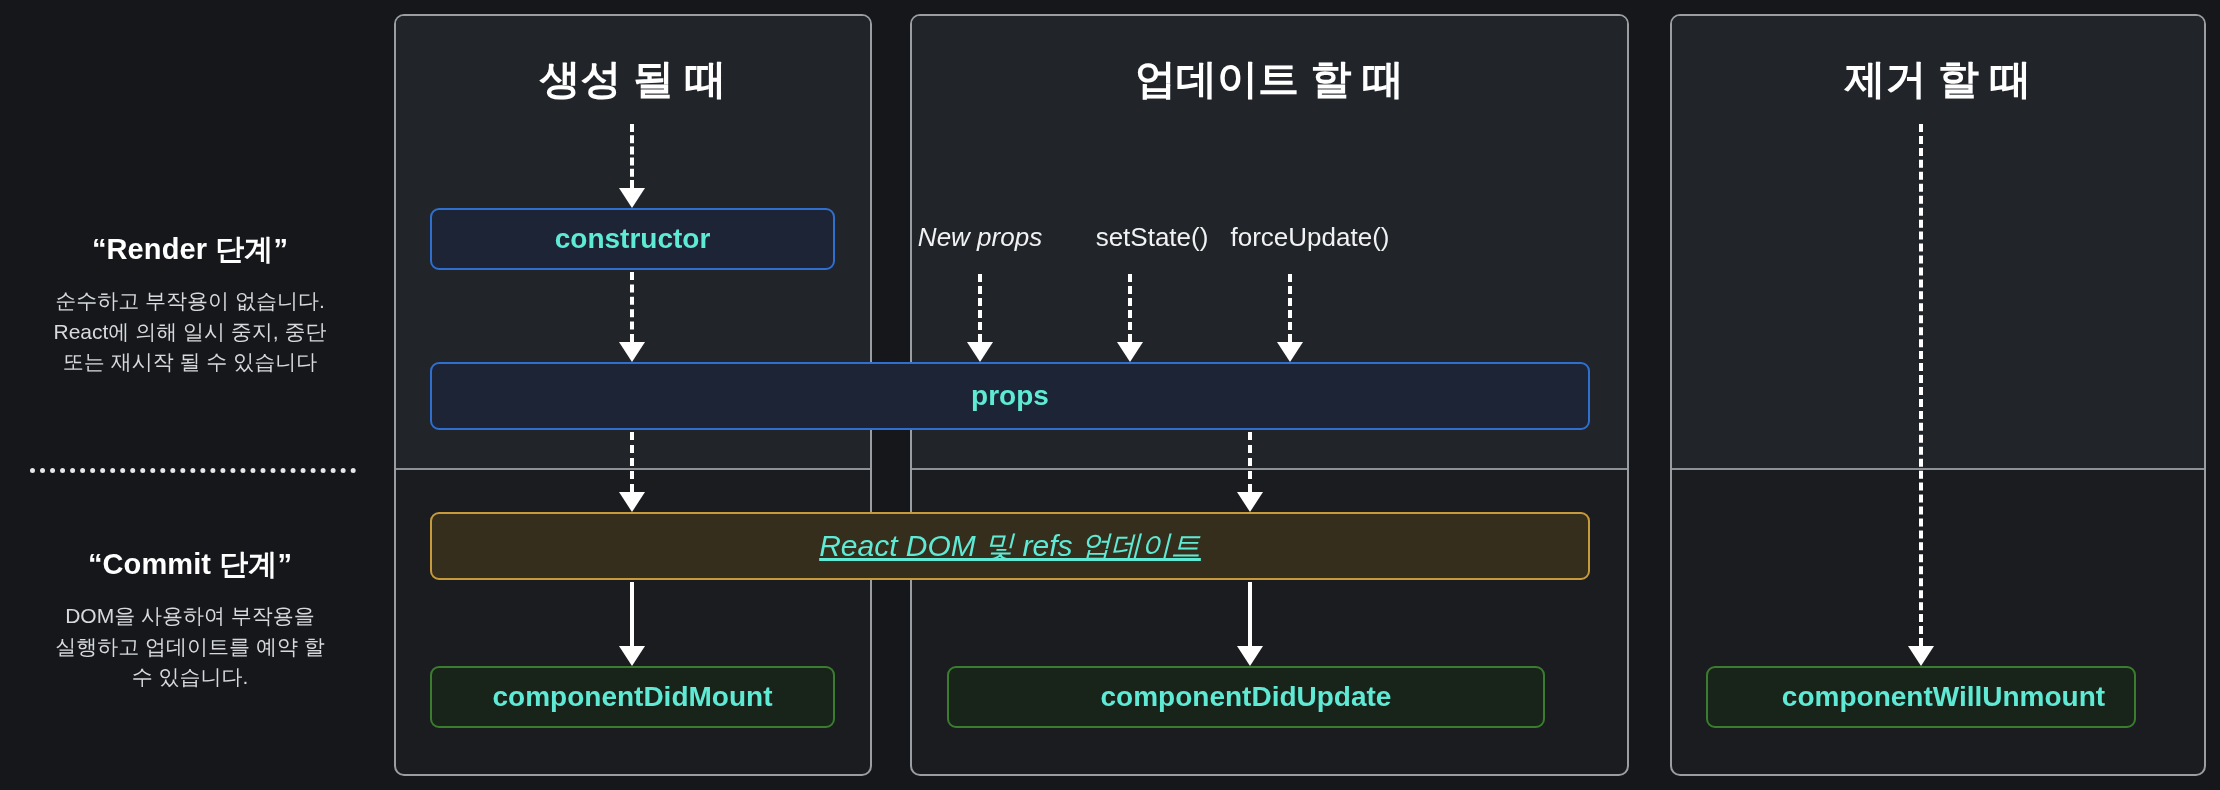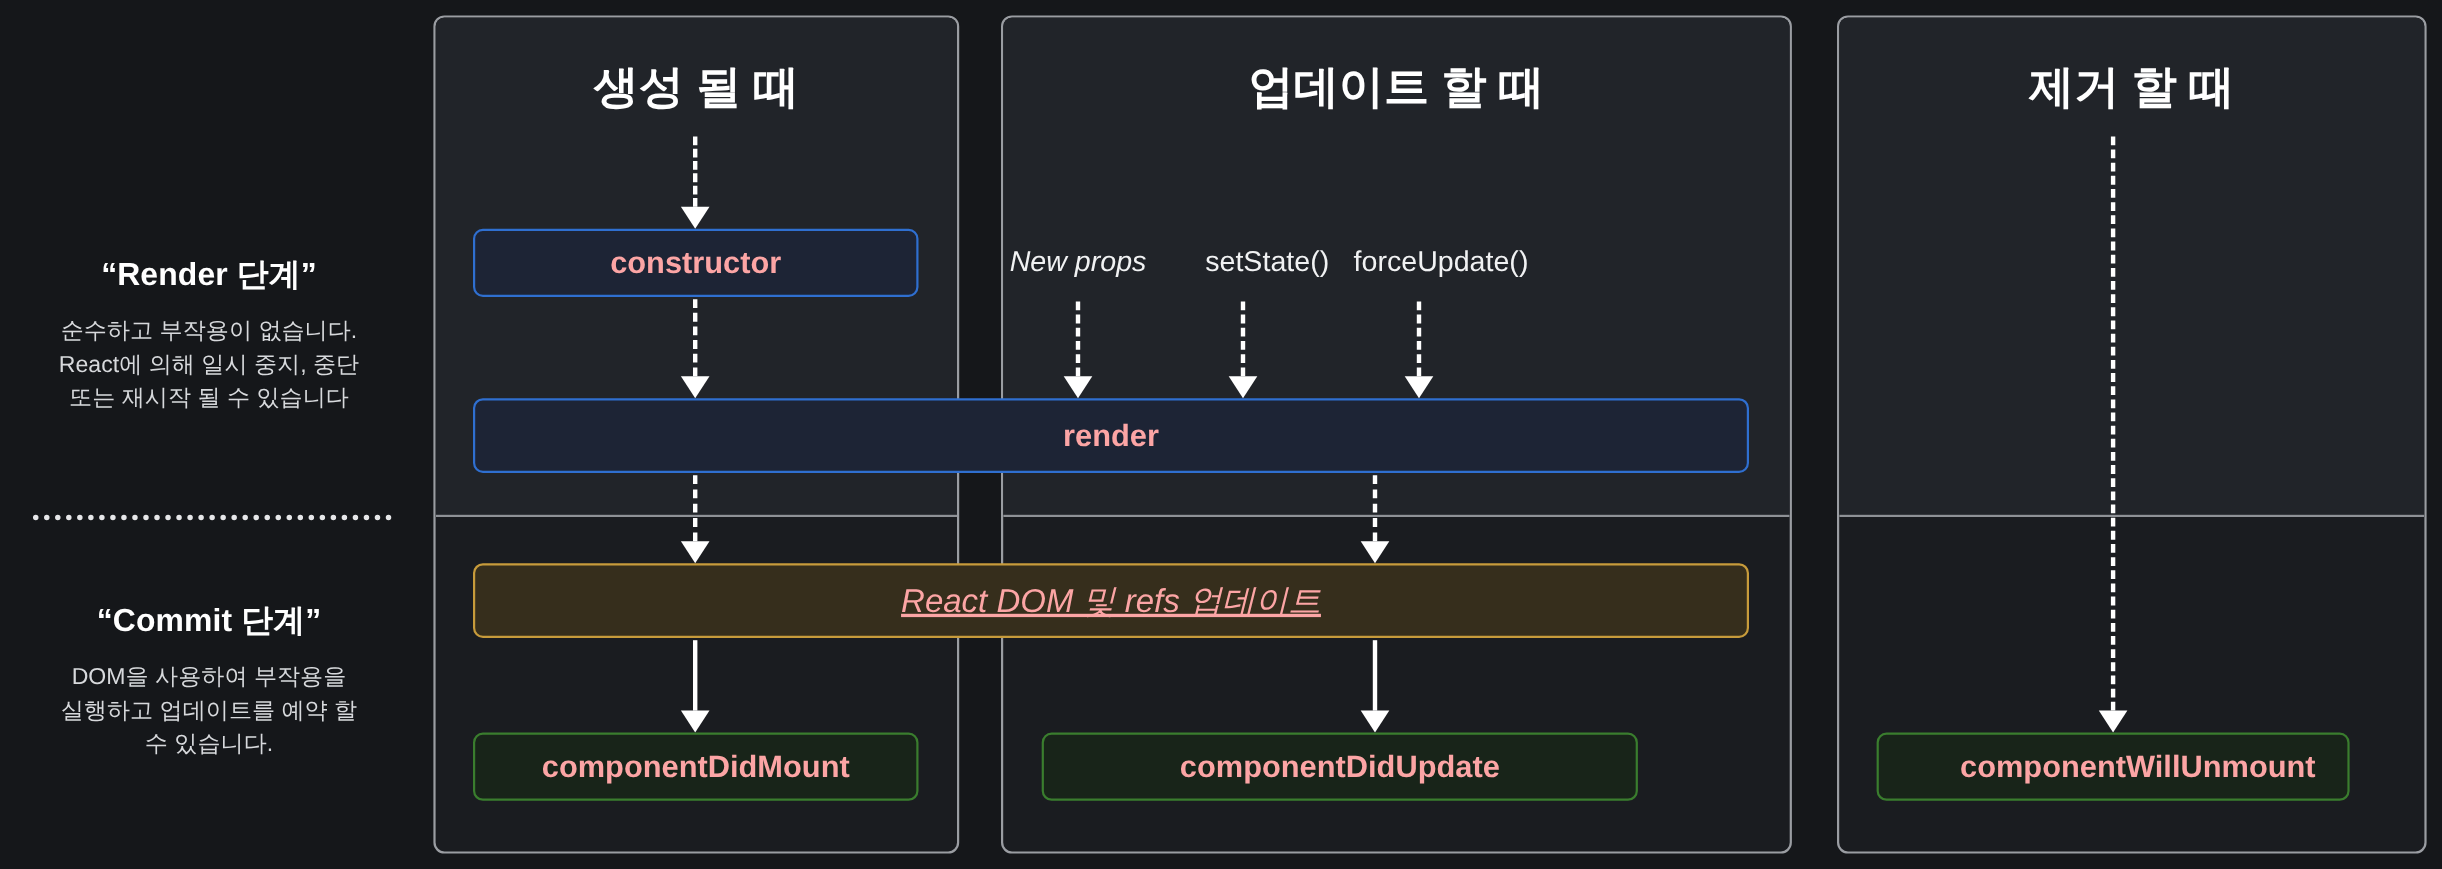--- a/index.html
+++ b/index.html
@@ -94,21 +94,21 @@
   
   .lc-box {
     position: absolute;
     box-sizing: border-box;
     border-radius: 9px;
     border-width: 2px;
     border-style: solid;
     display: flex;
     align-items: center;
     justify-content: center;
-    color: #fca5a5;
+    color: #5eead4;
     z-index: 6;
   }
   .lc-box span {
     font-size: 28px;
     font-weight: bold;
     white-space: nowrap;
   }
   .lc-blue  { background: #1d2435; border-color: #2f6fd0; }
   .lc-gold  { background: #362e1c; border-color: #c79b3b; }
   .lc-green { background: #182419; border-color: #3a7d2e; }
@@ -116,21 +116,21 @@
     font-style: italic;
     font-weight: normal;
     font-size: 30px;
     text-decoration: underline;
   }
 
   #box-constructor        { left: 430px;  top: 208px; width: 405px; height: 62px; }
   #box-render             { left: 430px;  top: 362px; width: 1160px; height: 68px; }
   #box-reactdom           { left: 430px;  top: 512px; width: 1160px; height: 68px; }
   #box-didmount           { left: 430px;  top: 666px; width: 405px; height: 62px; }
-  #box-didupdate          { left: 947px;  top: 666px; width: 542px; height: 62px; }
+  #box-didupdate          { left: 947px;  top: 666px; width: 598px; height: 62px; }
   #box-willunmount        { left: 1706px; top: 666px; width: 430px; height: 62px; padding-left: 45px; }
 
   
   .trigger {
     position: absolute;
     top: 222px;
     text-align: center;
     color: #f1f2f3;
     font-size: 26px;
     white-space: nowrap;
@@ -255,21 +255,21 @@
   <div class="arrow dashed" style="left:1901px; top:124px; width:40px; height:542px;">
     <div class="shaft" style="height:522px;"></div>
     <div class="head"></div>
   </div>
 
   <div class="lc-box lc-blue" id="box-constructor">
     <span>constructor</span>
   </div>
 
   <div class="lc-box lc-blue" id="box-render">
-    <span>render</span>
+    <span>props</span>
   </div>
 
   <div class="lc-box lc-gold lc-italic" id="box-reactdom">
     <span>React DOM 및 refs 업데이트</span>
   </div>
 
   <div class="lc-box lc-green" id="box-didmount">
     <span>componentDidMount</span>
   </div>
 

